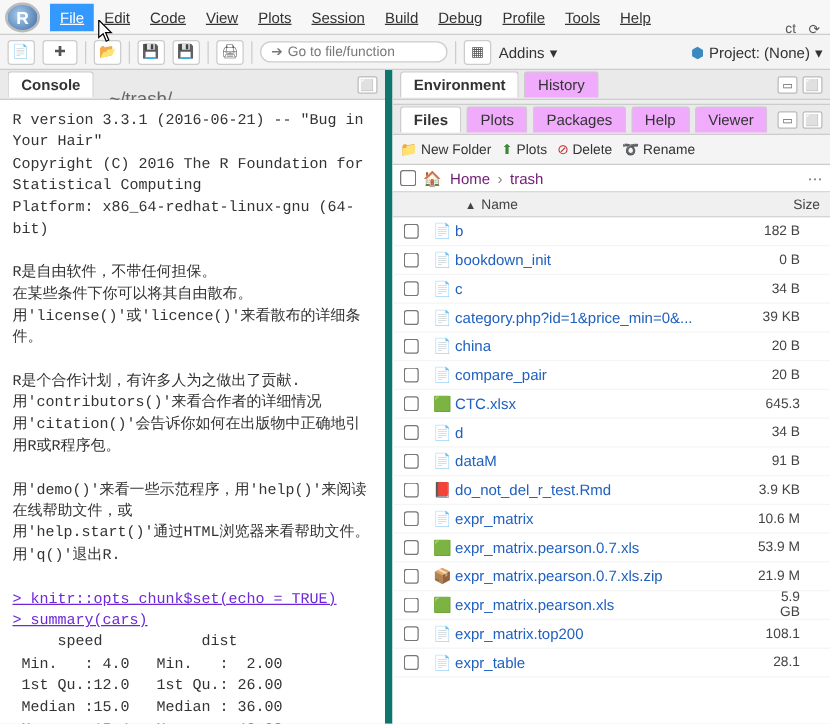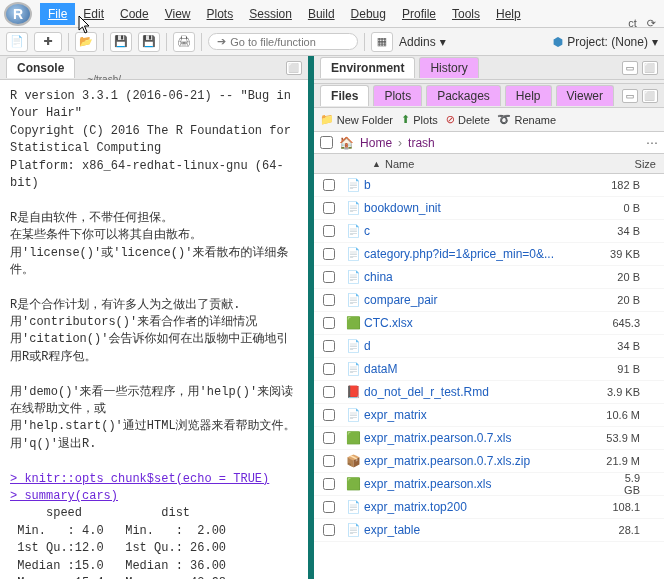--- a/index.html
+++ b/index.html
@@ -17,21 +17,21 @@
 .addins { display:flex; align-items:center; gap:4px; font-size:12px; color:#333; }
 .project { margin-left:auto; display:flex; align-items:center; gap:4px; font-size:12px; color:#333;}
 .main { display:flex; height: calc(579px - 56px); }
 .left { width: 355px; display:flex; flex-direction:column; border-right:6px solid #0f766e; }
 .right { flex:1; display:flex; flex-direction:column; }
 .pane-tabs { display:flex; align-items:center; background:#eaeaea; border-bottom:1px solid #ccc; height:24px; padding:0 6px; gap:4px; }
 .tab { padding:3px 10px; font-size:12px; background:#f0abfc; border:1px solid #ccc; border-bottom:none; border-radius:3px 3px 0 0; cursor:default;}
 .tab.active { background:#fff; font-weight:bold; }
 .pane-tabs .spacer { flex:1; }
 .pane-icon { width:16px; height:14px; border:1px solid #bbb; border-radius:2px; background:#fff; display:flex; align-items:center; justify-content:center; font-size:9px; color:#666;}
-.console-sub { background:#eee; font-size:10px; color:#666; padding:3px 8px; border-bottom:1px solid #ddd; display:flex; align-items:center; gap:6px;margin-top:23px;}
+.console-sub { background:#eee; font-size:15px; color:#666; padding:3px 8px; border-bottom:1px solid #ddd; display:flex; align-items:center; gap:6px;margin-top:23px;}
 .console-body { flex:1; background:#fff; padding:8px 10px; font-family: "Consolas","Courier New",monospace; font-size:12px; color:#333; overflow:hidden; white-space:pre-wrap; line-height:1.45;}
 .console-body .blue { color:#6d28d9;text-decoration:underline; }
 .files-toolbar { display:flex; align-items:center; background:#f4f4f4; border-bottom:1px solid #ccc; height:24px; padding:0 6px; gap:8px; font-size:11px; color:#333; overflow:hidden;}
 .ft-btn { display:flex; align-items:center; gap:3px; white-space:nowrap; }
 .breadcrumb { display:flex; align-items:center; background:#fff; border-bottom:1px solid #ccc; height:22px; padding:0 6px; gap:6px; font-size:12px;}
 .breadcrumb .home-icon { color:#f0a030; }
 .breadcrumb a { color:#701a75; text-decoration:none; }
 .breadcrumb .dots { margin-left:auto; color:#666; }
 .file-header { display:flex; align-items:center; background:#f0f0f0; border-bottom:1px solid #ccc; height:20px; font-size:11px; color:#444;}
 .file-header .chk { width:30px; text-align:center;}

